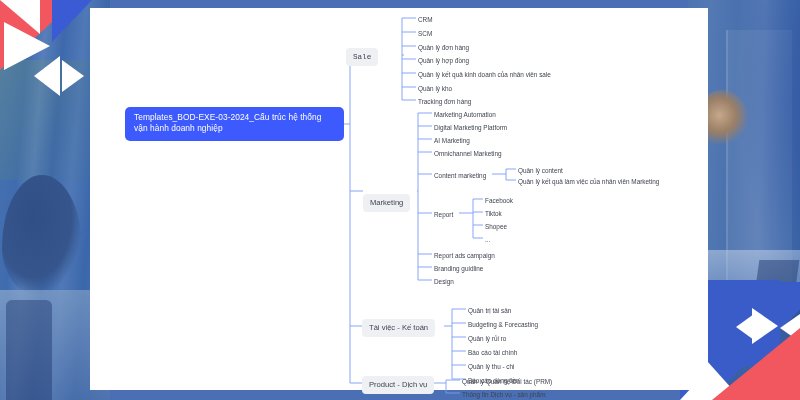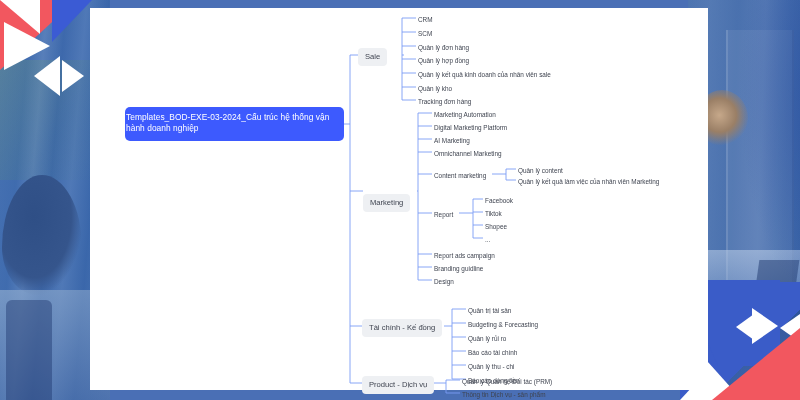--- a/index.html
+++ b/index.html
@@ -73,21 +73,21 @@
   
   .map{position:absolute;inset:0;}
   .map svg{position:absolute;left:0;top:0;}
 
   .node{position:absolute;box-sizing:border-box;white-space:nowrap;}
 
   .root{
     left:125px;top:107px;width:219px;height:34px;
     background:#3d5afe;border-radius:5px;
     color:#ffffff;font-size:8.4px;line-height:11.4px;
-    padding:5px 1px;white-space:normal;letter-spacing:.05px;
+    padding:5px 9px;white-space:normal;letter-spacing:.05px;
   }
   .branch{
     background:#eef0f3;border-radius:4px;color:#3f4450;
     font-size:7.6px;line-height:12px;padding:3px 7px;
     text-align:center;
   }
   .leaf{
     color:#3f4450;font-size:6.4px;line-height:9px;
   }
 </style>
@@ -175,21 +175,21 @@
         <path d="M452 365 H466" fill="none" stroke="#7b9cf5" stroke-width="0.9"></path>
         <path d="M452 379 H466" fill="none" stroke="#7b9cf5" stroke-width="0.9"></path>
         <path d="M350 383 H362" fill="none" stroke="#7b9cf5" stroke-width="0.9"></path>
         <path d="M434 383 H446" fill="none" stroke="#7b9cf5" stroke-width="0.9"></path>
         <path d="M446 380 V393" fill="none" stroke="#7b9cf5" stroke-width="0.9"></path>
         <path d="M446 380 H460" fill="none" stroke="#7b9cf5" stroke-width="0.9"></path>
         <path d="M446 393 H460" fill="none" stroke="#7b9cf5" stroke-width="0.9"></path>
       </svg>
     <div id="nodes">
         <div class="node root" style="left: 125px; top: 107px;">Templates_BOD-EXE-03-2024_Cấu trúc hệ thống vận hành doanh nghiệp</div>
-        <div class="node branch" style="left: 358px; top: 48px;">Sale</div>
+        <div class="node branch" style="left: 346px; top: 48px; font-family: Liberation Mono, monospace;">Sale</div>
         <div class="node leaf" style="left: 418px; top: 15px;">CRM</div>
         <div class="node leaf" style="left: 418px; top: 29px;">SCM</div>
         <div class="node leaf" style="left: 418px; top: 43px;">Quản lý đơn hàng</div>
         <div class="node leaf" style="left: 418px; top: 56px;">Quản lý hợp đồng</div>
         <div class="node leaf" style="left: 418px; top: 70px;">Quản lý kết quả kinh doanh của nhân viên sale</div>
         <div class="node leaf" style="left: 418px; top: 84px;">Quản lý kho</div>
         <div class="node leaf" style="left: 418px; top: 97px;">Tracking đơn hàng</div>
         <div class="node branch" style="left: 363px; top: 184px; margin-top: 10px;">Marketing</div>
         <div class="node leaf" style="left: 434px; top: 110px;">Marketing Automation</div>
         <div class="node leaf" style="left: 434px; top: 123px;">Digital Marketing Platform</div>
@@ -199,21 +199,21 @@
         <div class="node leaf" style="left: 518px; top: 166px;">Quản lý content</div>
         <div class="node leaf" style="left: 518px; top: 177px;">Quản lý kết quả làm việc của nhân viên Marketing</div>
         <div class="node leaf" style="left: 434px; top: 210px;">Report</div>
         <div class="node leaf" style="left: 485px; top: 196px;">Facebook</div>
         <div class="node leaf" style="left: 485px; top: 209px;">Tiktok</div>
         <div class="node leaf" style="left: 485px; top: 222px;">Shopee</div>
         <div class="node leaf" style="left: 485px; top: 235px;">...</div>
         <div class="node leaf" style="left: 434px; top: 251px;">Report ads campaign</div>
         <div class="node leaf" style="left: 434px; top: 264px;">Branding guidline</div>
         <div class="node leaf" style="left: 434px; top: 277px;">Design</div>
-        <div class="node branch" style="left: 362px; top: 319px;">Tài chính - Kế đồng</div>
+        <div class="node branch" style="left: 362px; top: 319px;">Tài việc - Kế toán</div>
         <div class="node leaf" style="left: 468px; top: 306px;">Quản trị tài sản</div>
         <div class="node leaf" style="left: 468px; top: 320px;">Budgeting &amp; Forecasting</div>
         <div class="node leaf" style="left: 468px; top: 334px;">Quản lý rủi ro</div>
         <div class="node leaf" style="left: 468px; top: 348px;">Báo cáo tài chính</div>
         <div class="node leaf" style="left: 468px; top: 362px;">Quản lý thu - chi</div>
         <div class="node leaf" style="left: 468px; top: 376px;">Báo cáo dòng tiền</div>
         <div class="node branch" style="left: 362px; top: 376px;">Product - Dịch vụ</div>
         <div class="node leaf" style="left: 462px; top: 377px;">Quản lý Quan hệ Đối tác (PRM)</div>
         <div class="node leaf" style="left: 462px; top: 390px;">Thông tin Dịch vụ - sản phẩm</div>
       </div>

